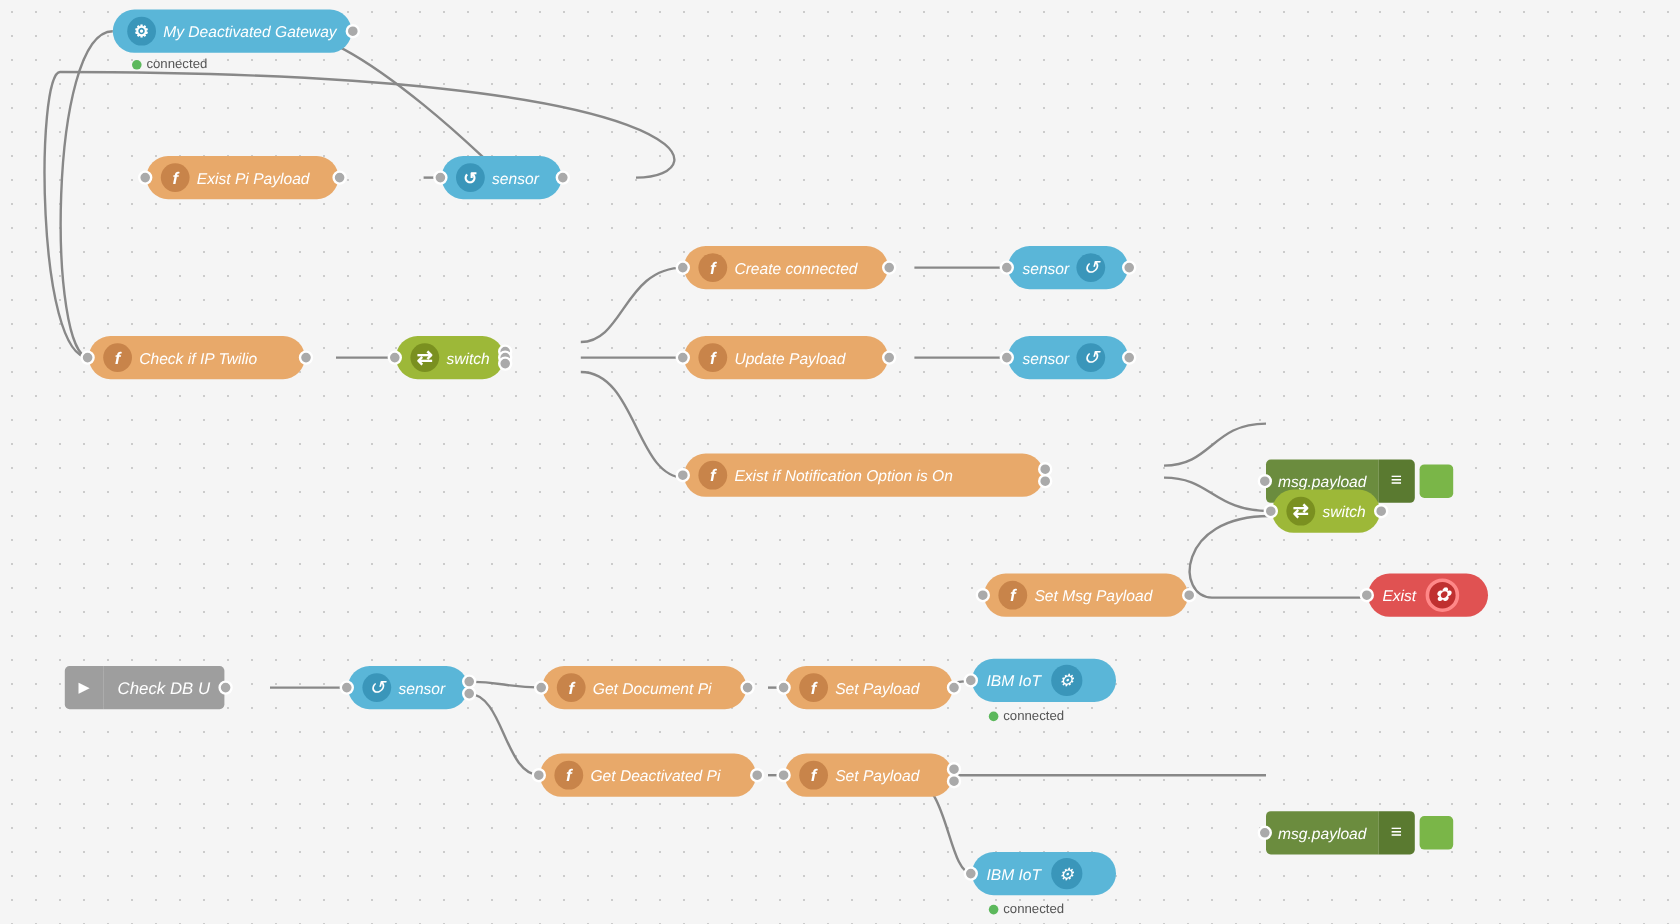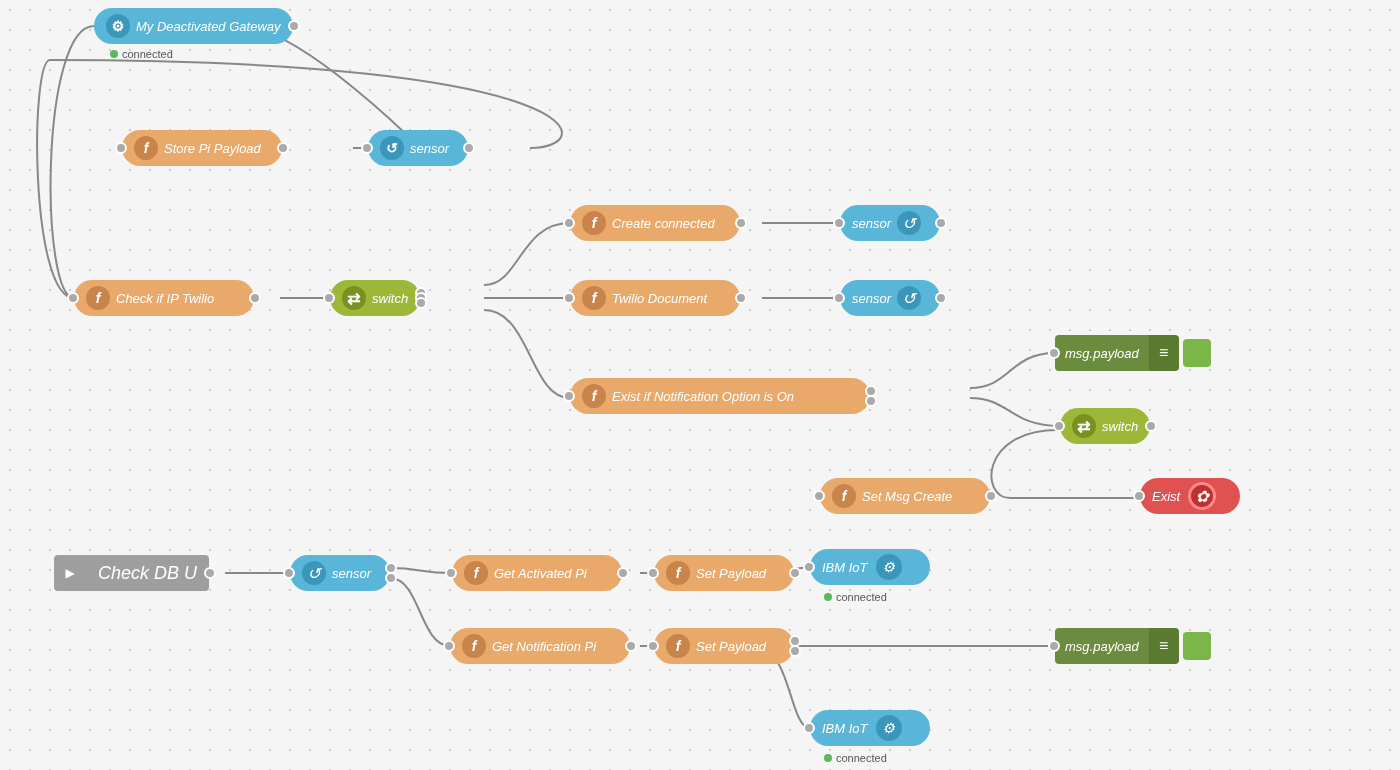--- a/index.html
+++ b/index.html
@@ -84,20 +84,21 @@
       margin-right: 4px;
     }
 
     .node-debug {
       position: absolute;
       display: flex;
       align-items: center;
       height: 36px;
       border-radius: 4px;
       z-index: 10;
+      margin-top: 48px;
     }
     .debug-label {
       background: #6b8c3e;
       color: #fff;
       padding: 0 10px;
       height: 100%;
       display: flex;
       align-items: center;
       font-size: 13px;
       font-style: italic;
@@ -140,21 +141,21 @@
       color: #fff;
       font-size: 16px;
     }
     .inject-label {
       background: #9e9e9e;
       color: #fff;
       padding: 0 12px;
       height: 36px;
       display: flex;
       align-items: center;
-      font-size: 18px;
+      font-size: 14px;
       font-style: italic;
       border-radius: 0 4px 4px 0;
     }
 
     
     .connections-svg {
       position: absolute;
       top: 0;
       left: 0;
       width: 1400px;
@@ -224,21 +225,21 @@
   <div class="node-port-right"></div>
 </div>
 <div class="status-connected" style="left:110px; top:48px;">
   <div class="status-dot"></div>
   <span>connected</span>
 </div>
 
 <div class="node node-orange" style="left:122px; top:130px; min-width:160px;">
   <div class="node-port-left"></div>
   <div class="node-icon" style="background:#c8844a; color:#fff; font-style:italic;">f</div>
-  <span>Store Pi Payload</span>
+  <span>Exist Pi Payload</span>
   <div class="node-port-right"></div>
 </div>
 
 <div class="node node-blue" style="left:368px; top:130px; min-width:100px;">
   <div class="node-port-left"></div>
   <div class="node-icon" style="background:#3a96ba;">↺</div>
   <span>sensor</span>
   <div class="node-port-right"></div>
 </div>
 
@@ -268,21 +269,21 @@
 <div class="node node-blue" style="left:840px; top:205px; min-width:100px;">
   <div class="node-port-left"></div>
   <span>sensor</span>
   <div style="width:24px; height:24px; background:#3a96ba; border-radius:50%; margin-left:6px; display:flex; align-items:center; justify-content:center; font-size:16px; color:#fff;">↺</div>
   <div class="node-port-right"></div>
 </div>
 
 <div class="node node-orange" style="left:570px; top:280px; min-width:170px;">
   <div class="node-port-left"></div>
   <div class="node-icon" style="background:#c8844a; font-style:italic; color:#fff;">f</div>
-  <span>Twilio Document</span>
+  <span>Update Payload</span>
   <div class="node-port-right"></div>
 </div>
 
 <div class="node node-blue" style="left:840px; top:280px; min-width:100px;">
   <div class="node-port-left"></div>
   <span>sensor</span>
   <div style="width:24px; height:24px; background:#3a96ba; border-radius:50%; margin-left:6px; display:flex; align-items:center; justify-content:center; font-size:16px; color:#fff;">↺</div>
   <div class="node-port-right"></div>
 </div>
 
@@ -304,21 +305,21 @@
 <div class="node node-yellow-green" style="left:1060px; top:408px; min-width:90px;">
   <div class="node-port-left"></div>
   <div class="node-icon" style="background:#7a9020; font-size:16px;">⇄</div>
   <span>switch</span>
   <div class="node-port-right"></div>
 </div>
 
 <div class="node node-orange" style="left:820px; top:478px; min-width:170px;">
   <div class="node-port-left"></div>
   <div class="node-icon" style="background:#c8844a; font-style:italic; color:#fff;">f</div>
-  <span>Set Msg Create</span>
+  <span>Set Msg Payload</span>
   <div class="node-port-right"></div>
 </div>
 
 <div class="node node-red" style="left:1140px; top:478px; min-width:100px;">
   <div class="node-port-left"></div>
   <span>Exist</span>
   <div style="width:28px; height:28px; border-radius:50%; background:#c03030; border: 3px solid #ff8888; display:flex; align-items:center; justify-content:center; margin-left:8px; font-size:16px; color:#fff;">✿</div>
 </div>
 
 <div class="inject-node" style="left:54px; top:555px;">
@@ -333,21 +334,21 @@
   <div class="node-port-left"></div>
   <div style="width:24px; height:24px; background:#3a96ba; border-radius:50%; display:flex; align-items:center; justify-content:center; font-size:16px; color:#fff; margin-right:6px;">↺</div>
   <span>sensor</span>
   <div class="node-port-right" style="top:35%;"></div>
   <div class="node-port-right" style="top:65%;"></div>
 </div>
 
 <div class="node node-orange" style="left:452px; top:555px; min-width:170px;">
   <div class="node-port-left"></div>
   <div class="node-icon" style="background:#c8844a; font-style:italic; color:#fff;">f</div>
-  <span>Get Activated Pi</span>
+  <span>Get Document Pi</span>
   <div class="node-port-right"></div>
 </div>
 
 <div class="node node-orange" style="left:654px; top:555px; min-width:140px;">
   <div class="node-port-left"></div>
   <div class="node-icon" style="background:#c8844a; font-style:italic; color:#fff;">f</div>
   <span>Set Payload</span>
   <div class="node-port-right"></div>
 </div>
 
@@ -357,21 +358,21 @@
   <div style="width:26px; height:26px; background:#3a96ba; border-radius:50%; margin-left:8px; display:flex; align-items:center; justify-content:center; color:#fff; font-size:14px;">⚙</div>
 </div>
 <div class="status-connected" style="left:824px; top:591px;">
   <div class="status-dot"></div>
   <span>connected</span>
 </div>
 
 <div class="node node-orange" style="left:450px; top:628px; min-width:180px;">
   <div class="node-port-left"></div>
   <div class="node-icon" style="background:#c8844a; font-style:italic; color:#fff;">f</div>
-  <span>Get Notification Pi</span>
+  <span>Get Deactivated Pi</span>
   <div class="node-port-right"></div>
 </div>
 
 <div class="node node-orange" style="left:654px; top:628px; min-width:140px;">
   <div class="node-port-left"></div>
   <div class="node-icon" style="background:#c8844a; font-style:italic; color:#fff;">f</div>
   <span>Set Payload</span>
   <div class="node-port-right" style="top:35%;"></div>
   <div class="node-port-right" style="top:65%;"></div>
 </div>

